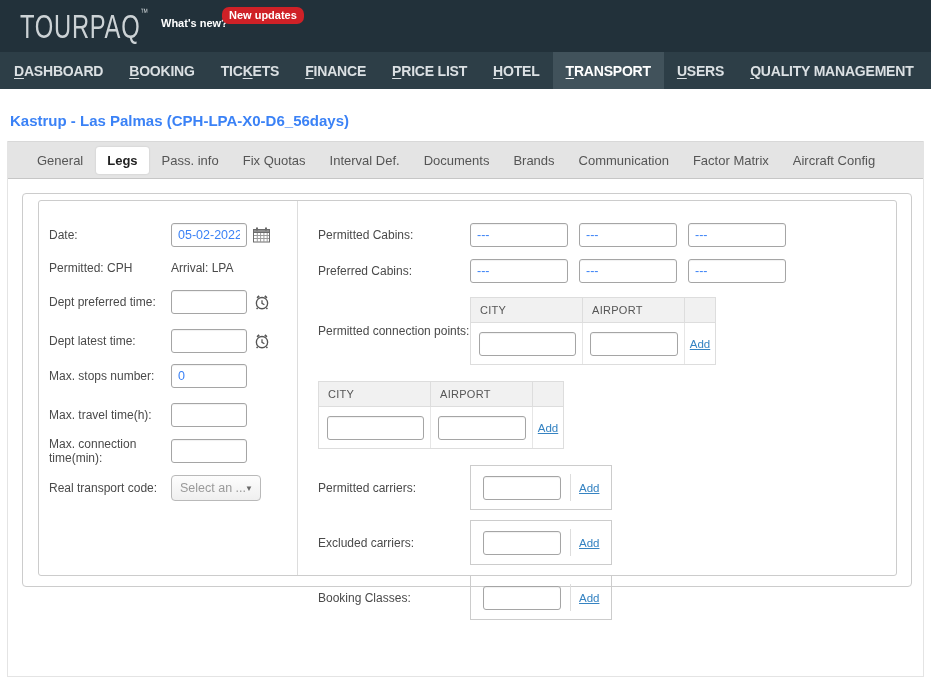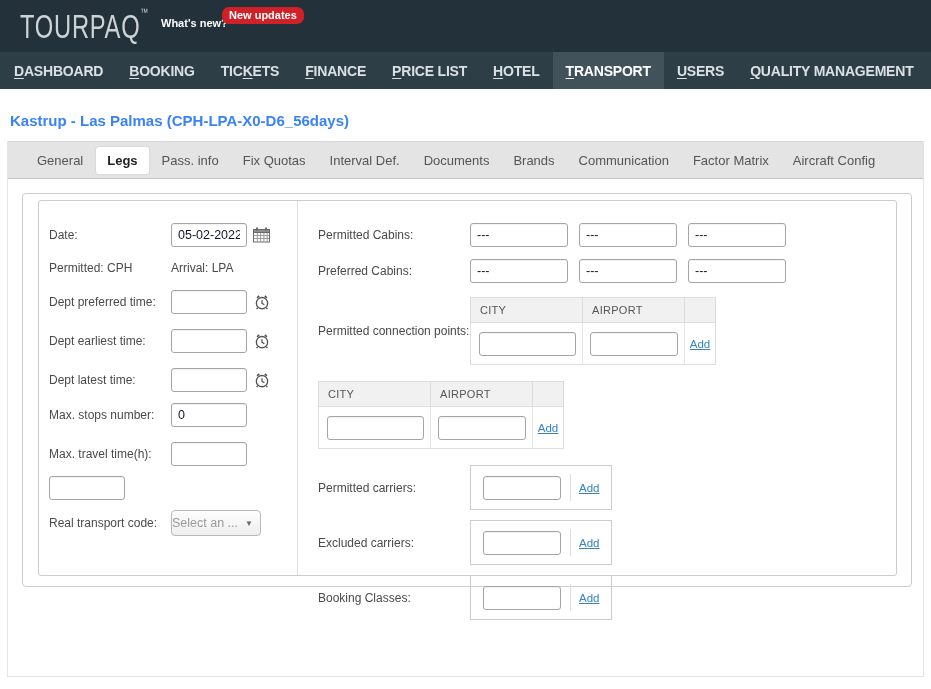--- a/index.html
+++ b/index.html
@@ -46,28 +46,28 @@
   .inner-box { border:1px solid #ccc; border-radius:3px; height:376px; display:flex; }
 
   .col-left { width:259px; border-right:1px solid #ddd; padding-left:10px; }
   .col-right { flex:1; padding-left:20px; }
 
   .frow { display:flex; align-items:center; }
   .flabel { width:122px; font-size:12px; color:#4a4a4a; flex-shrink:0; line-height:14px; }
   .rlabel { width:152px; font-size:12px; color:#4a4a4a; flex-shrink:0; line-height:14px; }
 
   input.txt { height:24px; border:1px solid #a5a5a5; border-radius:3px; padding:0 6px;
-    font-size:12.5px; color:#0f172a; font-family:"Liberation Sans", sans-serif; background:#fff;
+    font-size:12.5px; color:#3b82f6; font-family:"Liberation Sans", sans-serif; background:#fff;
     box-shadow:inset 0 1px 1px rgba(0,0,0,0.06); }
   .w76 { width:76px; }
   .icon-btn { margin-left:6px; cursor:pointer; display:inline-flex; }
 
   .fake-select { position:relative; width:90px; height:26px; border:1px solid #b9b9b9;
     border-radius:4px; background:linear-gradient(#fdfdfd,#efefef); color:#9a9a9a;
-    font-size:12.5px; line-height:24px; padding-left:0; cursor:default; }
+    font-size:12.5px; line-height:24px; padding-left:8px; cursor:default; }
   .fake-select .arrow { position:absolute; right:7px; top:0; font-size:8px; color:#6a6a6a; line-height:26px; }
 
   .deparr { font-size:12px; color:#4a4a4a; }
 
   
   .cabin-input { width:98px; margin-right:11px; }
   .conn-table { width:246px; border:1px solid #ddd; background:#fff; }
   .conn-head { display:flex; background:#f1f1f1; border-bottom:1px solid #ddd; height:25px; }
   .conn-head div { font-size:11px; color:#555; padding:6px 0 10px 9px; letter-spacing:0.3px; }
   .ch1 { width:112px; border-right:1px solid #ddd; }
@@ -159,32 +159,20 @@
                 <span class="icon-btn">
                   <svg width="18" height="18" viewBox="0 0 24 24">
                     <circle cx="12" cy="13.5" r="7.5" fill="#fff" stroke="#555" stroke-width="1.8"></circle>
                     <path d="M12 9.5v4.3l3.2 1.8" stroke="#555" stroke-width="1.7" fill="none"></path>
                     <path d="M5.5 6.5 L8.2 3.8 M18.5 6.5 L15.8 3.8" stroke="#555" stroke-width="2.2"></path>
                     <path d="M6.3 19.6 L4.8 21.4 M17.7 19.6 L19.2 21.4" stroke="#555" stroke-width="1.8"></path>
                   </svg>
                 </span>
               </div>
               <div class="frow mt15">
-                <div class="flabel">Dept earliest time:</div>
-                <input class="txt w76" value="" style="">
-                <span class="icon-btn">
-                  <svg width="18" height="18" viewBox="0 0 24 24">
-                    <circle cx="12" cy="13.5" r="7.5" fill="#fff" stroke="#555" stroke-width="1.8"></circle>
-                    <path d="M12 9.5v4.3l3.2 1.8" stroke="#555" stroke-width="1.7" fill="none"></path>
-                    <path d="M5.5 6.5 L8.2 3.8 M18.5 6.5 L15.8 3.8" stroke="#555" stroke-width="2.2"></path>
-                    <path d="M6.3 19.6 L4.8 21.4 M17.7 19.6 L19.2 21.4" stroke="#555" stroke-width="1.8"></path>
-                  </svg>
-                </span>
-              </div>
-              <div class="frow mt15">
                 <div class="flabel">Dept latest time:</div>
                 <input class="txt w76" value="" style="">
                 <span class="icon-btn">
                   <svg width="18" height="18" viewBox="0 0 24 24">
                     <circle cx="12" cy="13.5" r="7.5" fill="#fff" stroke="#555" stroke-width="1.8"></circle>
                     <path d="M12 9.5v4.3l3.2 1.8" stroke="#555" stroke-width="1.7" fill="none"></path>
                     <path d="M5.5 6.5 L8.2 3.8 M18.5 6.5 L15.8 3.8" stroke="#555" stroke-width="2.2"></path>
                     <path d="M6.3 19.6 L4.8 21.4 M17.7 19.6 L19.2 21.4" stroke="#555" stroke-width="1.8"></path>
                   </svg>
                 </span>
@@ -195,20 +183,21 @@
             <div class="flabel">Max. stops number:</div>
             <input class="txt w76" value="0" style="">
           </div>
 
           <div class="frow mt15">
             <div class="flabel">Max. travel time(h):</div>
             <input class="txt w76" value="" style="">
           </div>
 
           <div class="frow mt10">
+            <div class="flabel">Max. connection time(min):</div>
             <input class="txt w76" value="" style="">
           </div>
 
           <div class="frow mt10">
             <div class="flabel">Real transport code:</div>
             <div class="fake-select">
               <span>Select an ...</span>
               <span class="arrow">▼</span>
             </div>
           </div>

